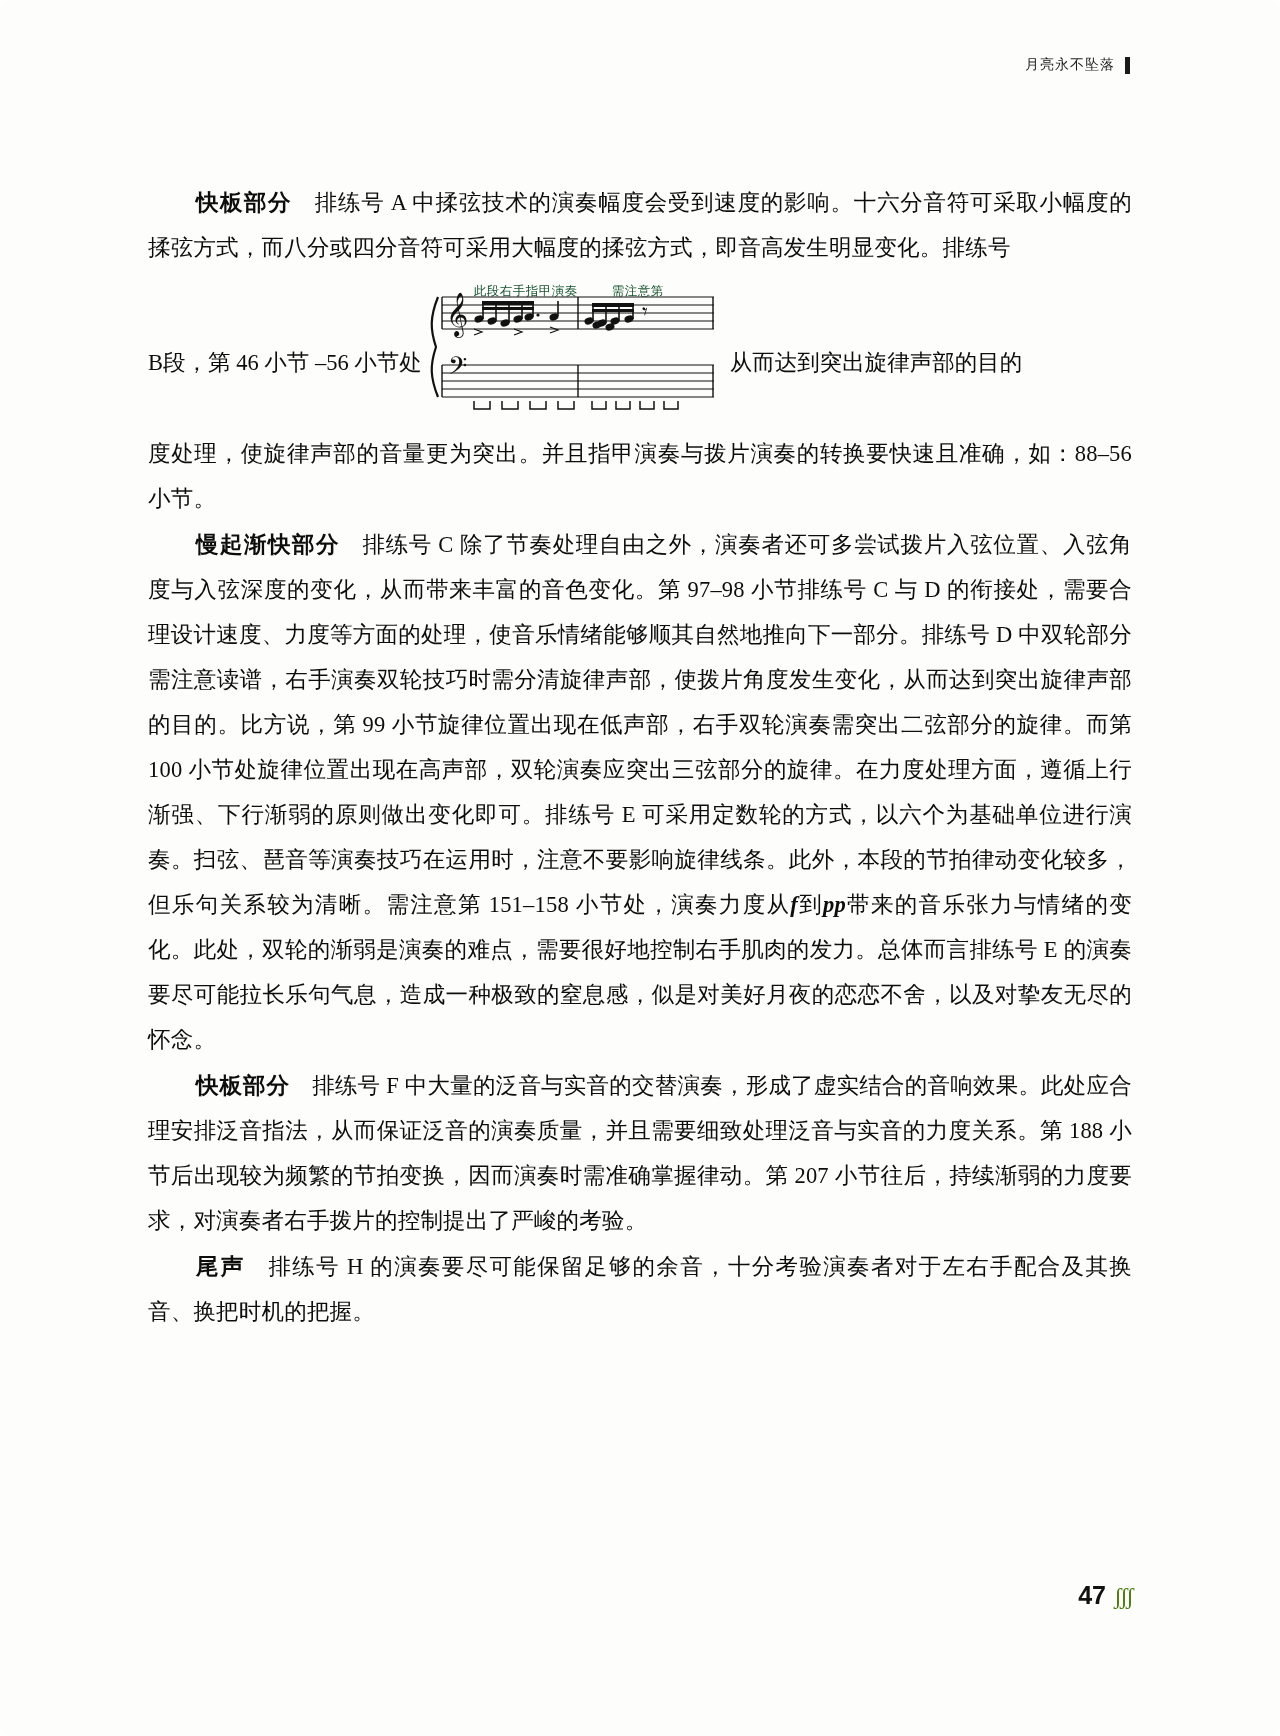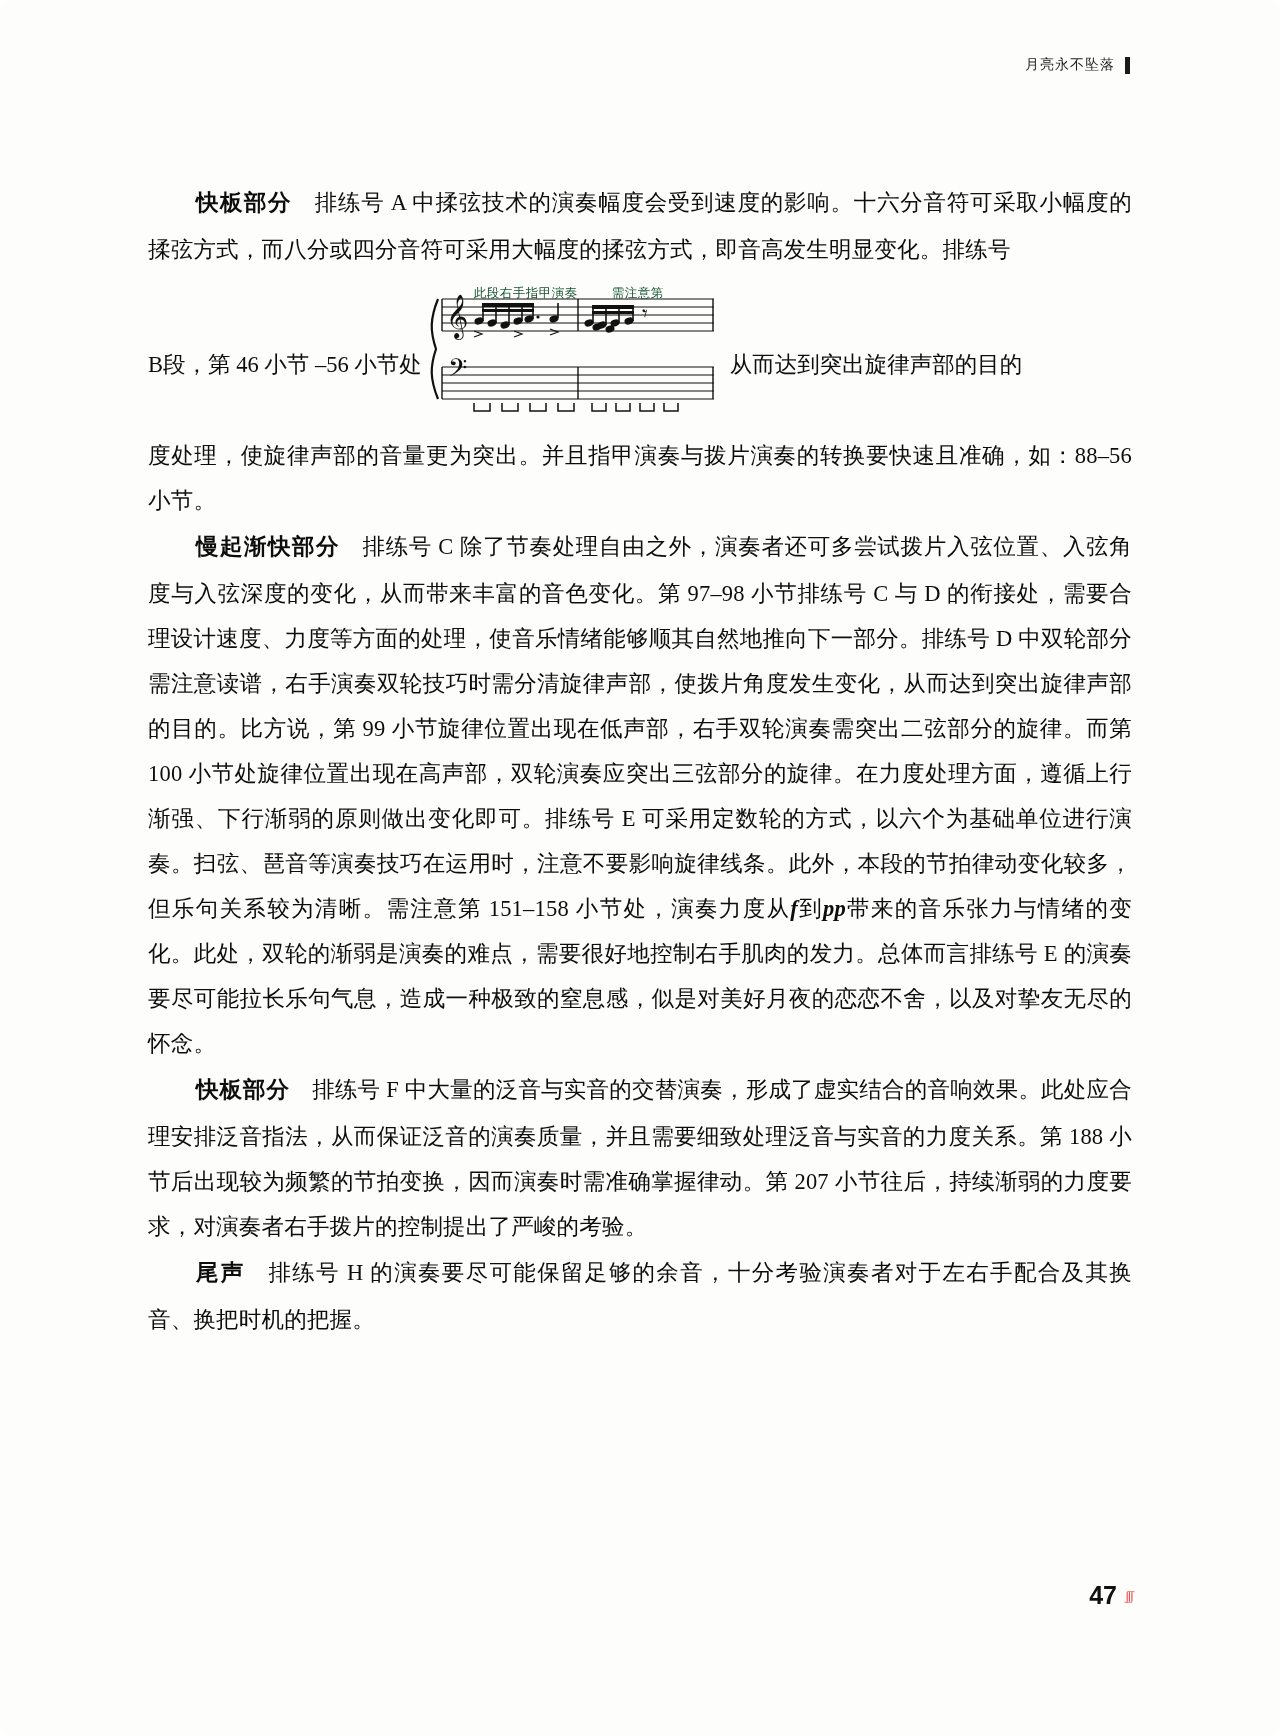--- a/index.html
+++ b/index.html
@@ -59,21 +59,21 @@
     font-size: 22.5px;
     line-height: 45px;
     text-align: justify;
     text-justify: inter-ideograph;
     letter-spacing: 0.2px;
   }
   p.indent {
     text-indent: 48px;
   }
   .lead {
-    font-family: Liberation Mono, monospace;
+    font-family: Liberation Serif, serif;
     font-weight: bold;
     letter-spacing: 1px;
   }
   .gap-after-lead {
     display: inline-block;
     width: 22px;
   }
   .ital {
     font-style: italic;
     font-family: "Liberation Serif", "DejaVu Serif", serif;
@@ -117,32 +117,32 @@
   .score-fig .fig-label.l1 { left: 48px; }
   .score-fig .fig-label.l2 { left: 186px; }
   .score-svg { position: absolute; top: 14px; left: 0; }
 
   
   .folio {
     position: absolute;
     right: 148px;
     bottom: 126px;
     display: flex;
-    align-items: center;
+    align-items: flex-end;
     gap: 8px;
   }
   .folio .num {
     font-family: "Liberation Sans", "DejaVu Sans", sans-serif;
     font-weight: bold;
     font-size: 25px;
     color: #111;
   }
   .folio .orn {
-    color: #ef4444;
-    font-size: 13px;
+    color: #4d7c0f;
+    font-size: 24px;
     letter-spacing: -2px;
   }
 </style>
 </head>
 <body>
 
 <div class="page">
 
   <div class="running-head">
     <span class="rh-text">月亮永不坠落</span>

